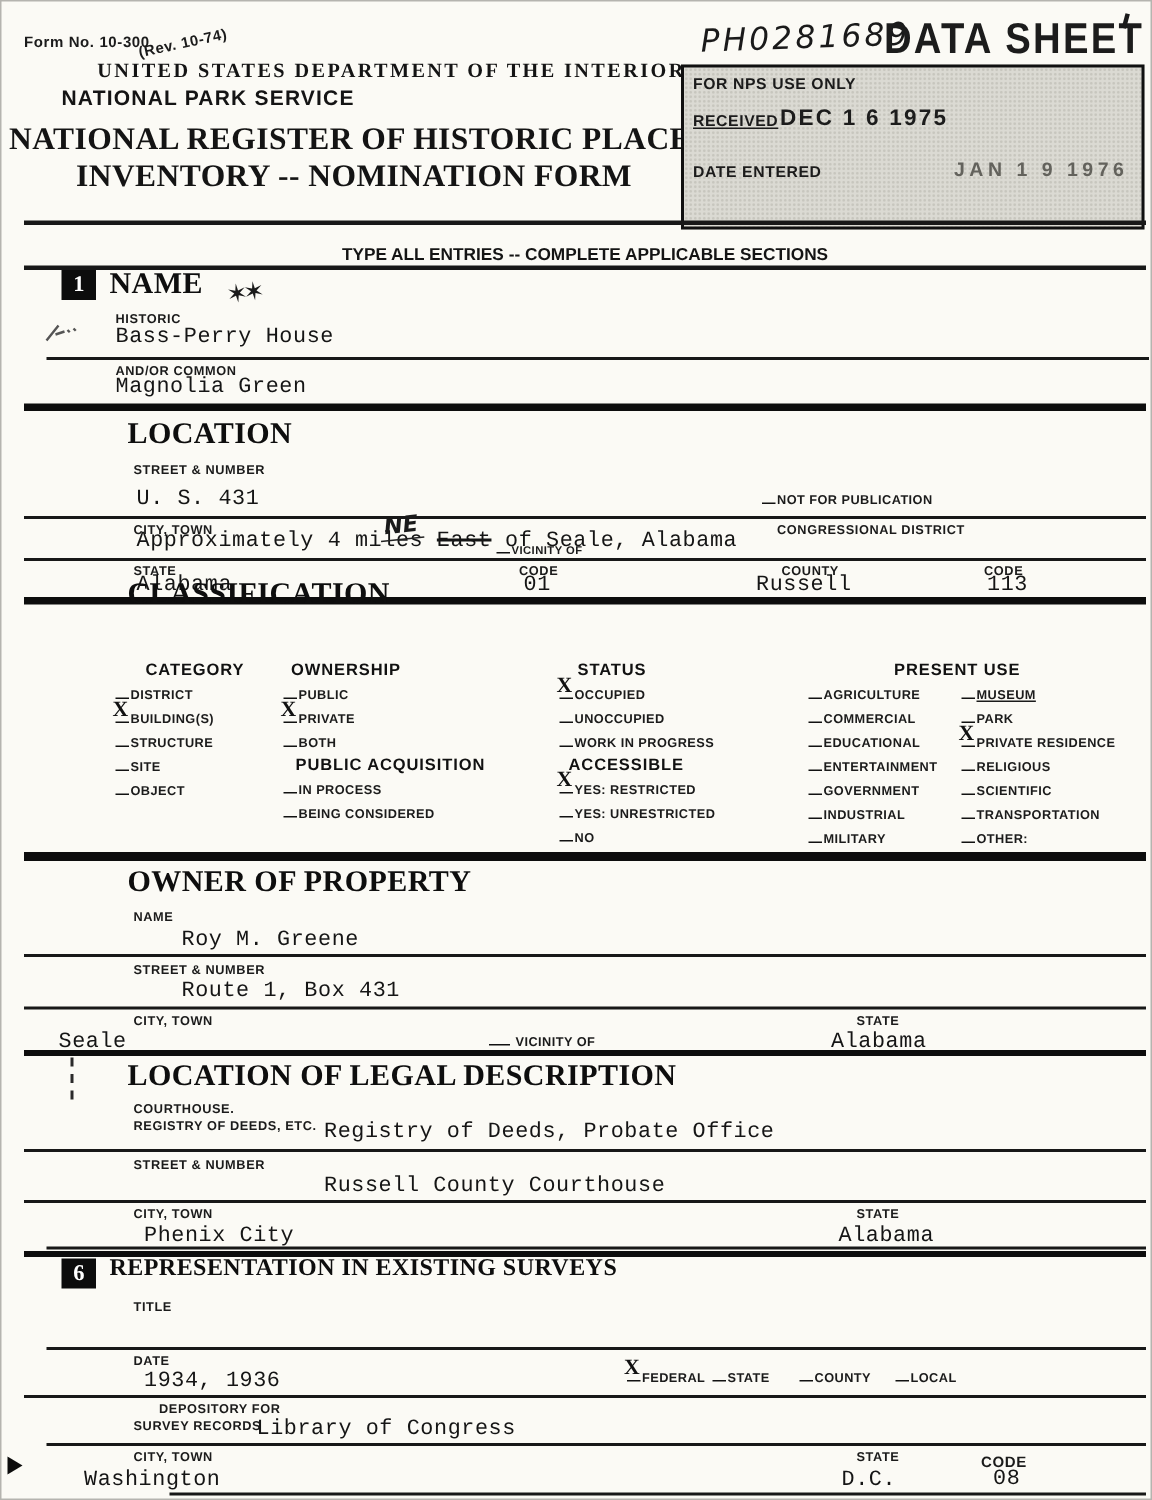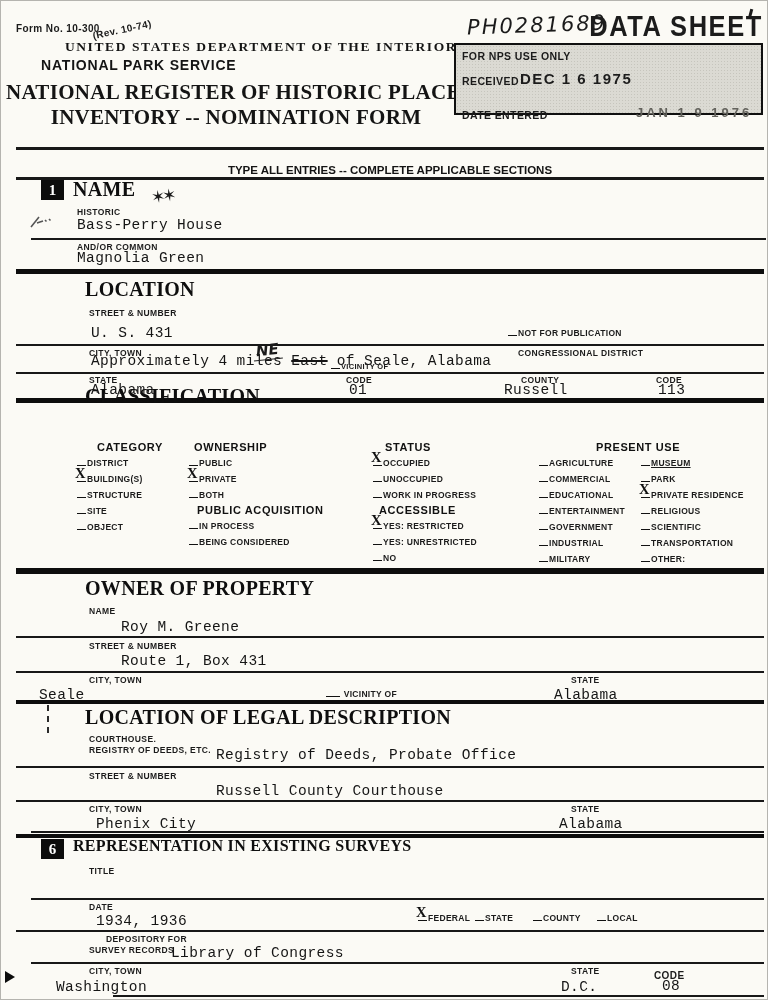--- a/index.html
+++ b/index.html
@@ -12,21 +12,21 @@
   .rule{position:absolute;background:#181818;height:2px;}
   .bar{position:absolute;background:#0d0d0d;}
   .numbox{position:absolute;background:#0c0c0c;color:#fff;text-align:center;width:23px;height:20px;line-height:20px;
           font-family:"Liberation Serif",serif;font-weight:bold;font-size:15px;}
   .cb{position:absolute;white-space:nowrap;font-size:8.5px;font-weight:bold;letter-spacing:.3px;color:#1b1b1b;}
   .cb .dash{display:inline-block;width:9px;height:8px;border-bottom:1.7px solid #111;margin-right:1px;}
   .cb .xm{position:absolute;left:-2px;top:-8px;font-family:"Liberation Serif",serif;font-weight:bold;font-size:14.5px;color:#111;}
   .chead{position:absolute;font-size:11px;font-weight:bold;letter-spacing:.6px;white-space:nowrap;color:#111;}
   .hand{font-family:"DejaVu Sans",sans-serif;font-style:italic;color:#1a1a1a;}
   .stamp{font-weight:bold;color:#1c1c1c;}
-  .npsbox{position:absolute;left:453px;top:42px;width:309px;height:72px;border:2.5px solid #101010;
+  .npsbox{position:absolute;left:453px;top:42px;width:309px;height:110px;border:2.5px solid #101010;
           background-color:#dbdad3;background-image:radial-gradient(#c6c5bd 0.8px,transparent 0.9px);background-size:3px 3px;box-sizing:border-box;}
   .serifhdr{font-family:"Liberation Serif","DejaVu Serif",serif;}
   .tri{position:absolute;width:0;height:0;border-top:6px solid transparent;border-bottom:6px solid transparent;border-left:10px solid #0c0c0c;}
   .dashv{position:absolute;border-left:2px dashed #2a2a2a;width:0;}
   i{font-style:italic;}
 </style>
 </head>
 <body>
 
 <div class="page">
@@ -37,21 +37,21 @@
   <div class="abs" style="left:40px;top:56px;width:440px;font-size:14px;font-weight:bold;letter-spacing:.8px;">NATIONAL PARK SERVICE</div>
   <div class="abs serifhdr" style="left:5px;top:79px;width:460px;text-align:center;font-size:21px;font-weight:bold;letter-spacing:.3px;">NATIONAL REGISTER OF HISTORIC PLACES</div>
   <div class="abs serifhdr" style="left:5px;top:104px;width:460px;text-align:center;font-size:21px;font-weight:bold;letter-spacing:.3px;">INVENTORY -- NOMINATION FORM</div>
 
   <div class="abs hand" style="left:466px;top:12px;font-size:21px;letter-spacing:2px;transform:rotate(-2deg);">PH0281689</div>
   <div class="abs stamp" style="left:590px;top:11px;font-size:25px;letter-spacing:1.5px;transform:scale(1.02,1.15);">DATA SHEET</div>
   <div class="abs" style="left:748px;top:8px;width:3px;height:10px;background:#1a1a1a;transform:rotate(15deg);"></div>
 
   <div class="npsbox">
     <div class="abs lab" style="left:6px;top:5px;font-size:10.5px;">FOR NPS USE ONLY</div>
-    <div class="abs lab" style="left:6px;top:30px;font-size:10.5px;">RECEIVED</div>
+    <div class="abs lab" style="left:6px;top:30px;font-size:10.5px;text-decoration:underline;">RECEIVED</div>
     <div class="abs stamp" style="left:64px;top:25px;font-size:15px;letter-spacing:1.5px;">DEC 1 6 1975</div>
     <div class="abs lab" style="left:6px;top:64px;font-size:10.5px;">DATE ENTERED</div>
     <div class="abs stamp" style="left:180px;top:60px;font-size:13px;letter-spacing:3px;color:#63625c;">JAN 1 9 1976</div>
   </div>
 
   <div class="rule" style="left:15px;top:146px;width:748px;height:3px;"></div>
   <div class="abs" style="left:15px;top:163px;width:748px;text-align:center;font-size:11.5px;font-weight:bold;">TYPE ALL ENTRIES -- COMPLETE APPLICABLE SECTIONS</div>
   <div class="rule" style="left:15px;top:176px;width:748px;height:3px;"></div>
 
   <div class="numbox" style="left:40px;top:179px;">1</div>

